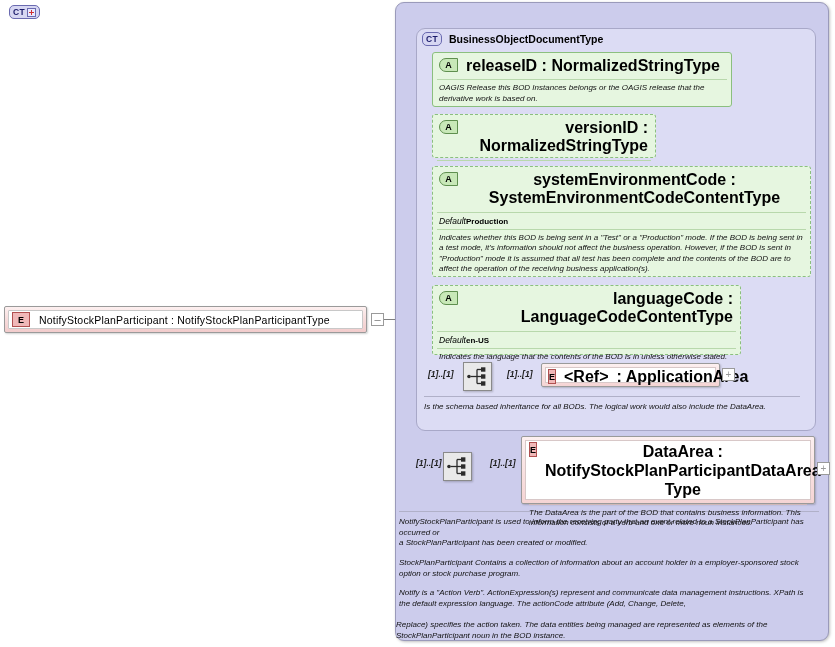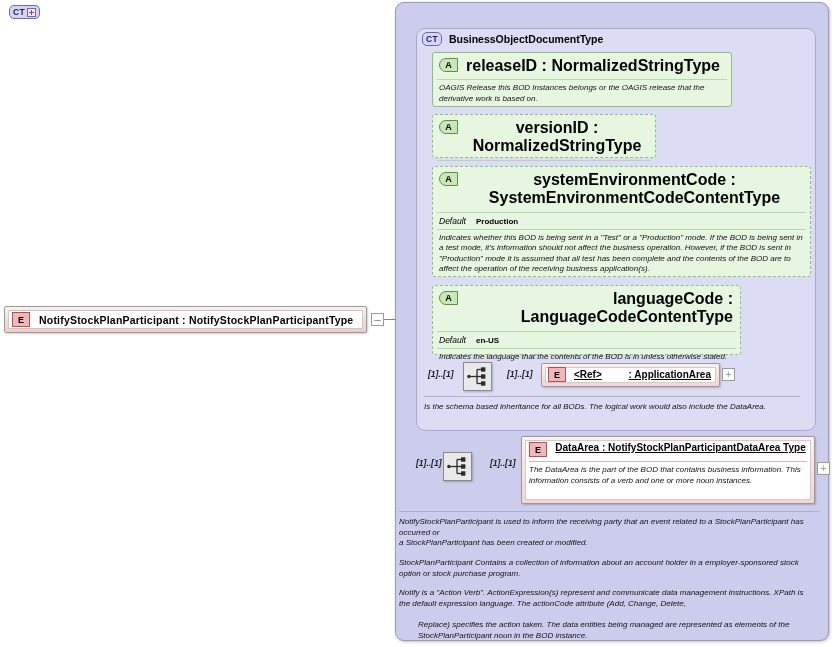--- a/index.html
+++ b/index.html
@@ -44,21 +44,21 @@
     background: #f0b8b8;
     border: 1px solid #b05050;
     color: #000;
     font-size: 9px; font-weight: bold;
     display: flex; align-items: center; justify-content: center;
     font-family: "Liberation Sans", sans-serif;
   }
   .elem-label {
     position: relative; z-index: 2;
     margin-left: 9px;
-    font-size: 10.5px; font-weight: bold; color: #000;
+    font-size: 10.5px; font-weight: normal; color: #000;
     letter-spacing: 0.2px; white-space: nowrap;
   }
   .toggle-box {
     position: absolute;
     width: 13px; height: 13px;
     background: #ffffff;
     border: 1px solid #9a9a9a;
     display: flex; align-items: center; justify-content: center;
     font-size: 11px; line-height: 1; color: #777;
     font-family: "Liberation Sans", sans-serif;
@@ -148,21 +148,21 @@
     margin-top: 1px;
   }
   .attr-name {
     font-size: 16px; font-weight: bold; color: #000;
     line-height: 1.15; text-align: center; flex: 1 1 auto;
   }
   .attr-sep {
     height: 1px; background: #b8d8ac; margin: 0 4px;
   }
   .attr-default {
-    display: flex; align-items: baseline; gap: 10px;
+    display: flex; align-items: baseline; 
     padding: 3px 8px 3px 6px;
     font-size: 8.5px;
   }
   .attr-default .dk { font-style: italic; color: #000; }
   .attr-default .dv { font-weight: bold; color: #000; font-size: 8px; }
   .attr-doc {
     padding: 3px 7px 4px 6px;
     font-size: 8px; font-style: italic; color: #111;
     line-height: 1.32;
   }
@@ -194,22 +194,22 @@
   .ref-box .inner-white {
     position: absolute; left: 3px; top: 3px; right: 3px; bottom: 3px;
     background: #fff; border: 1px solid #d8c8c8;
   }
   .ref-head {
     position: relative; z-index: 2;
     display: flex; align-items: flex-start; gap: 8px;
     padding: 5px 8px 3px 7px;
   }
   .ref-title {
-    font-size: 10px; font-weight: bold; color: #000;
-    line-height: 1.2; text-align: center; flex: 1 1 auto; text-decoration: underline;
+    font-size: 16px; font-weight: bold; color: #000;
+    line-height: 1.2; text-align: center; flex: 1 1 auto;
   }
   .ref-sep { position: relative; z-index: 2; height: 1px; background: #d0b8b8; margin: 1px 7px 0 7px; }
   .ref-doc {
     position: relative; z-index: 2;
     padding: 3px 8px 4px 7px;
     font-size: 8px; font-style: italic; color: #111; line-height: 1.35;
   }
 
   
   .doc-block {
@@ -260,21 +260,21 @@
       <span class="badge-a">A</span>
       <span class="attr-name" style="text-align:left;">releaseID  :  NormalizedStringType</span>
     </div>
     <div class="attr-sep"></div>
     <div class="attr-doc">OAGIS Release this BOD Instances belongs or the OAGIS release that the derivative work is based on.</div>
   </div>
 
   <div class="attr-box optional" style="left:432px; top:114px; width:224px; height:44px;">
     <div class="hdr">
       <span class="badge-a">A</span>
-      <span class="attr-name" style="text-align:center;">versionID  :  NormalizedStringType</span>
+      <span class="attr-name" style="text-align:right;">versionID  :  NormalizedStringType</span>
     </div>
     <div class="attr-sep"></div>
     <div class="attr-doc">Indicates the version of the given BOD definition.</div>
   </div>
 
   <div class="attr-box optional" style="left:432px; top:166px; width:379px; height:111px;">
     <div class="hdr">
       <span class="badge-a">A</span>
       <span class="attr-name">systemEnvironmentCode  :  SystemEnvironmentCodeContentType</span>
     </div>
@@ -360,15 +360,15 @@
     <div class="ref-doc">The DataArea is the part of the BOD that contains business information. This information consists of a verb and one or more noun instances.</div>
   </div>
   <div class="toggle-box" style="left:817px; top:462px; font-size:10px; color:#999;">+</div>
 
   <div class="doc-rule" style="left:399px; top:511px; width:420px;"></div>
 
   <div class="doc-block" style="left:399px; top:516px; width:414px;">NotifyStockPlanParticipant is used to inform the receiving party that an event related to a StockPlanParticipant has occurred or</div>
   <div class="doc-block" style="left:399px; top:557px; width:402px;">StockPlanParticipant  Contains a collection of information about an account holder in a employer-sponsored stock option or stock purchase program.</div>
   <div class="doc-block" style="left:399px; top:537px; width:414px;">a StockPlanParticipant has been created or modified.</div>
   <div class="doc-block" style="left:399px; top:587px; width:410px;">Notify is a "Action Verb". ActionExpression(s) represent and communicate data management instructions. XPath is the default expression language. The actionCode attribute (Add, Change, Delete,</div>
-  <div class="doc-block" style="left:418px; top:619px; width:414px;">Replace) specifies the action taken. The data entities being managed are represented as elements of the StockPlanParticipant noun in the BOD instance.</div>
+  <div class="doc-block" style="left:396px; top:619px; width:414px;">Replace) specifies the action taken. The data entities being managed are represented as elements of the StockPlanParticipant noun in the BOD instance.</div>
 
 </div>
 
 </body></html>

